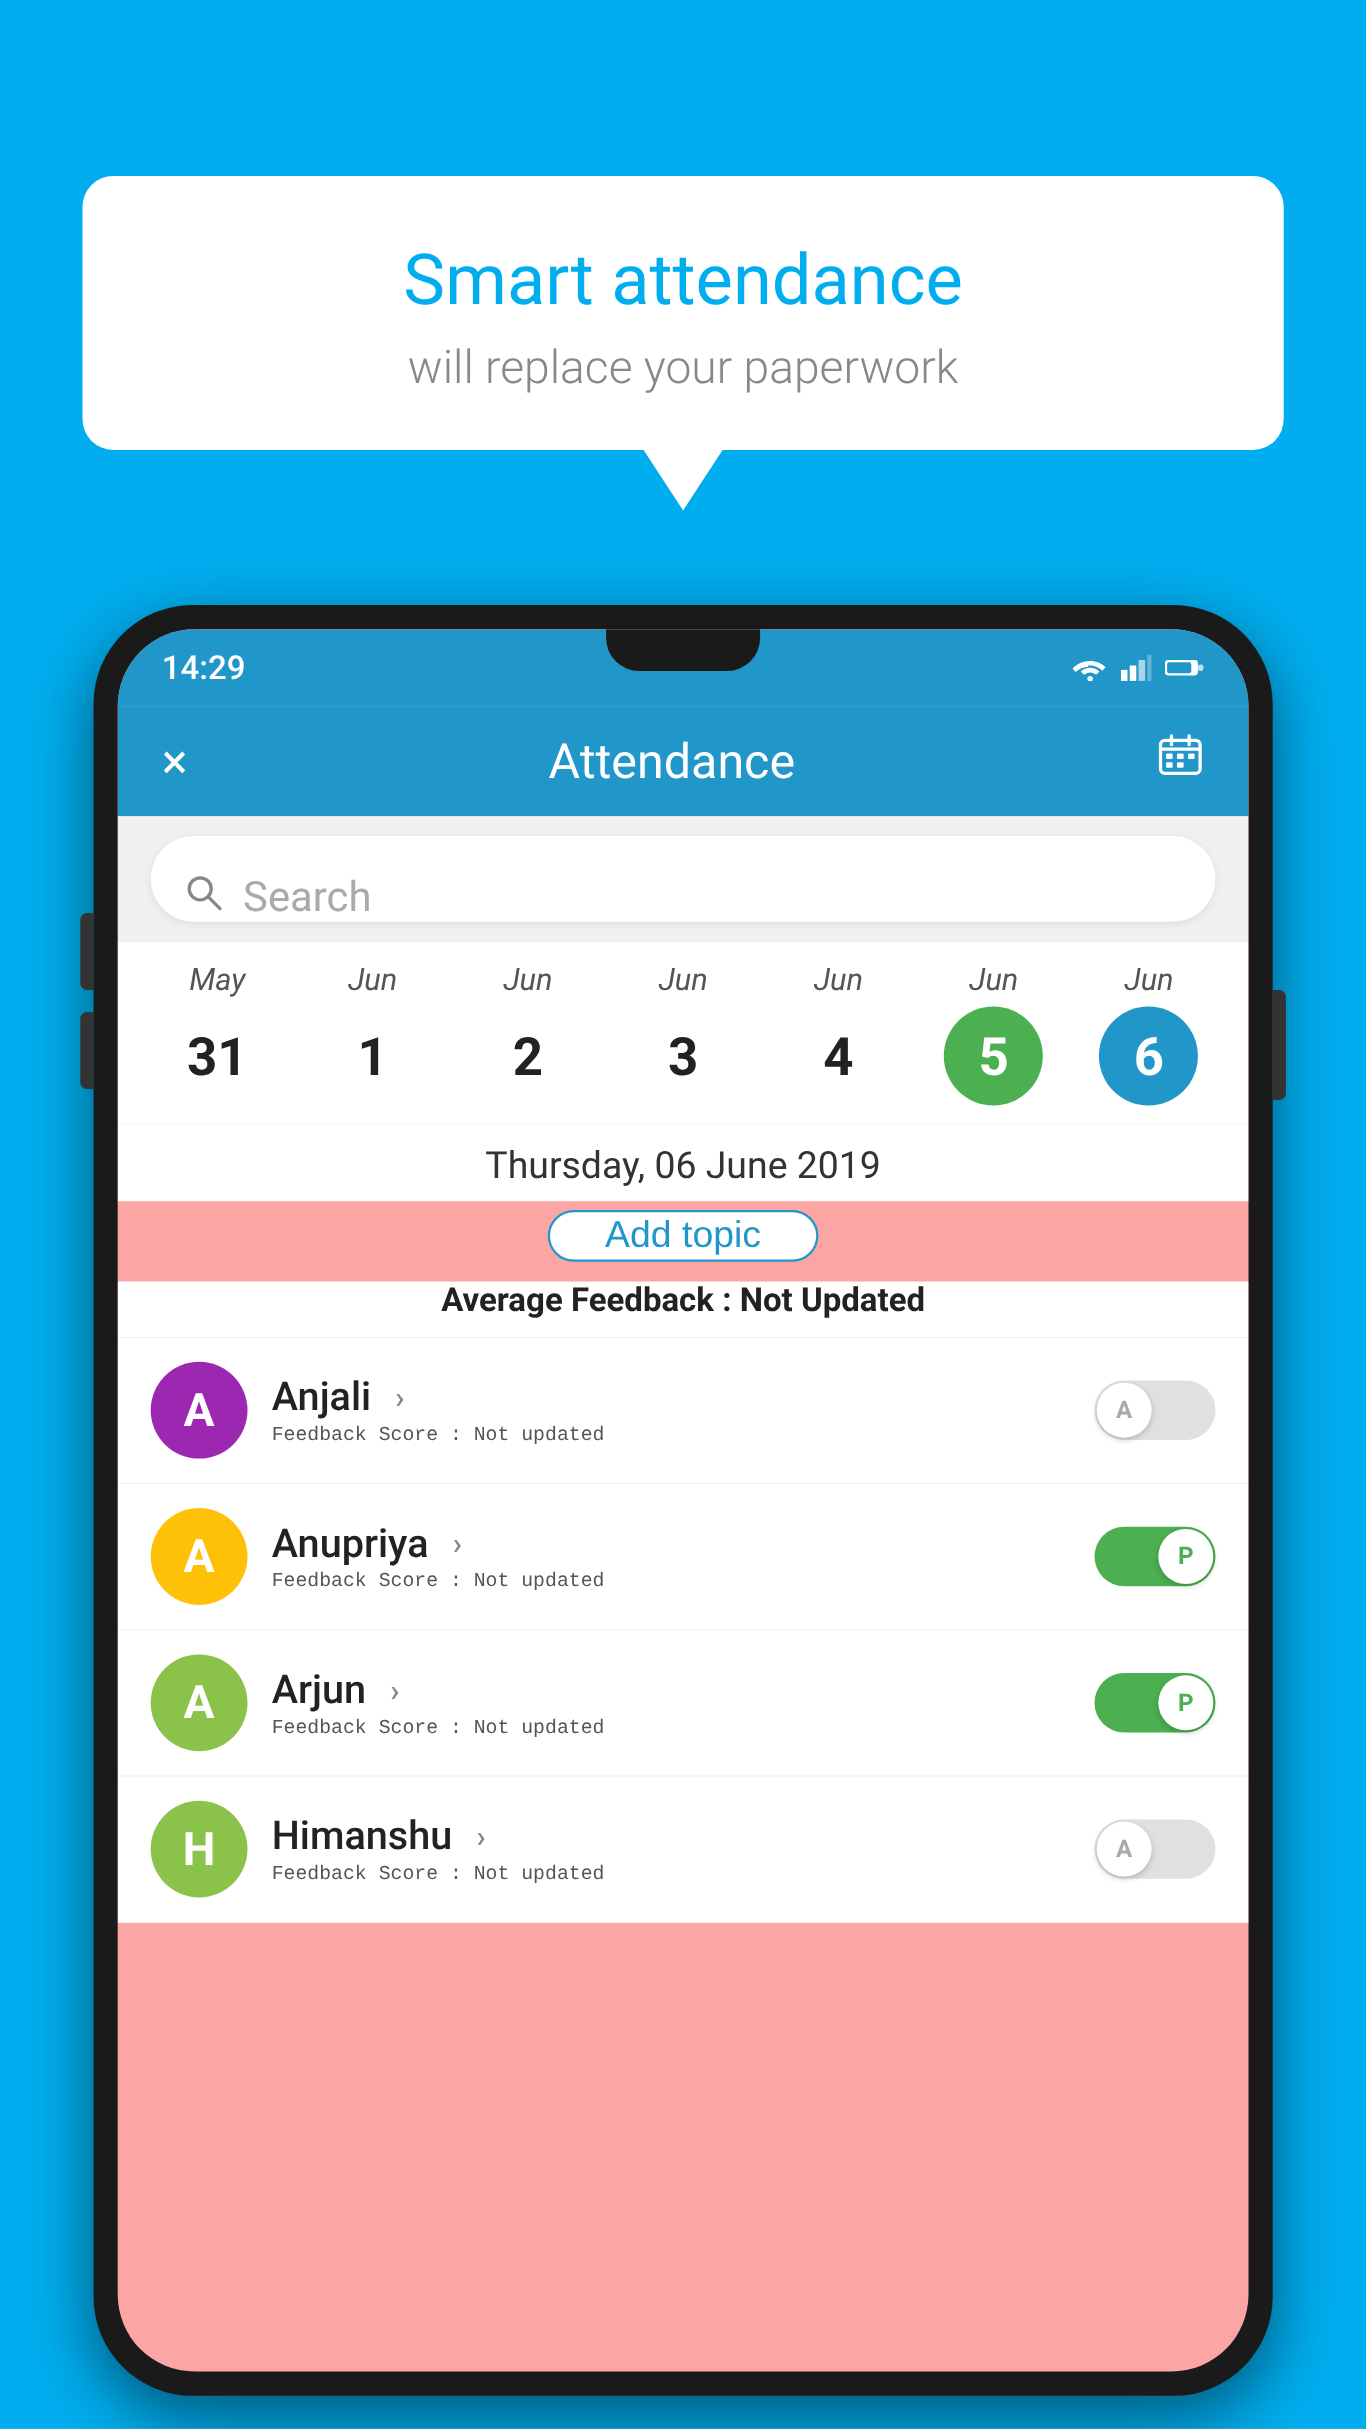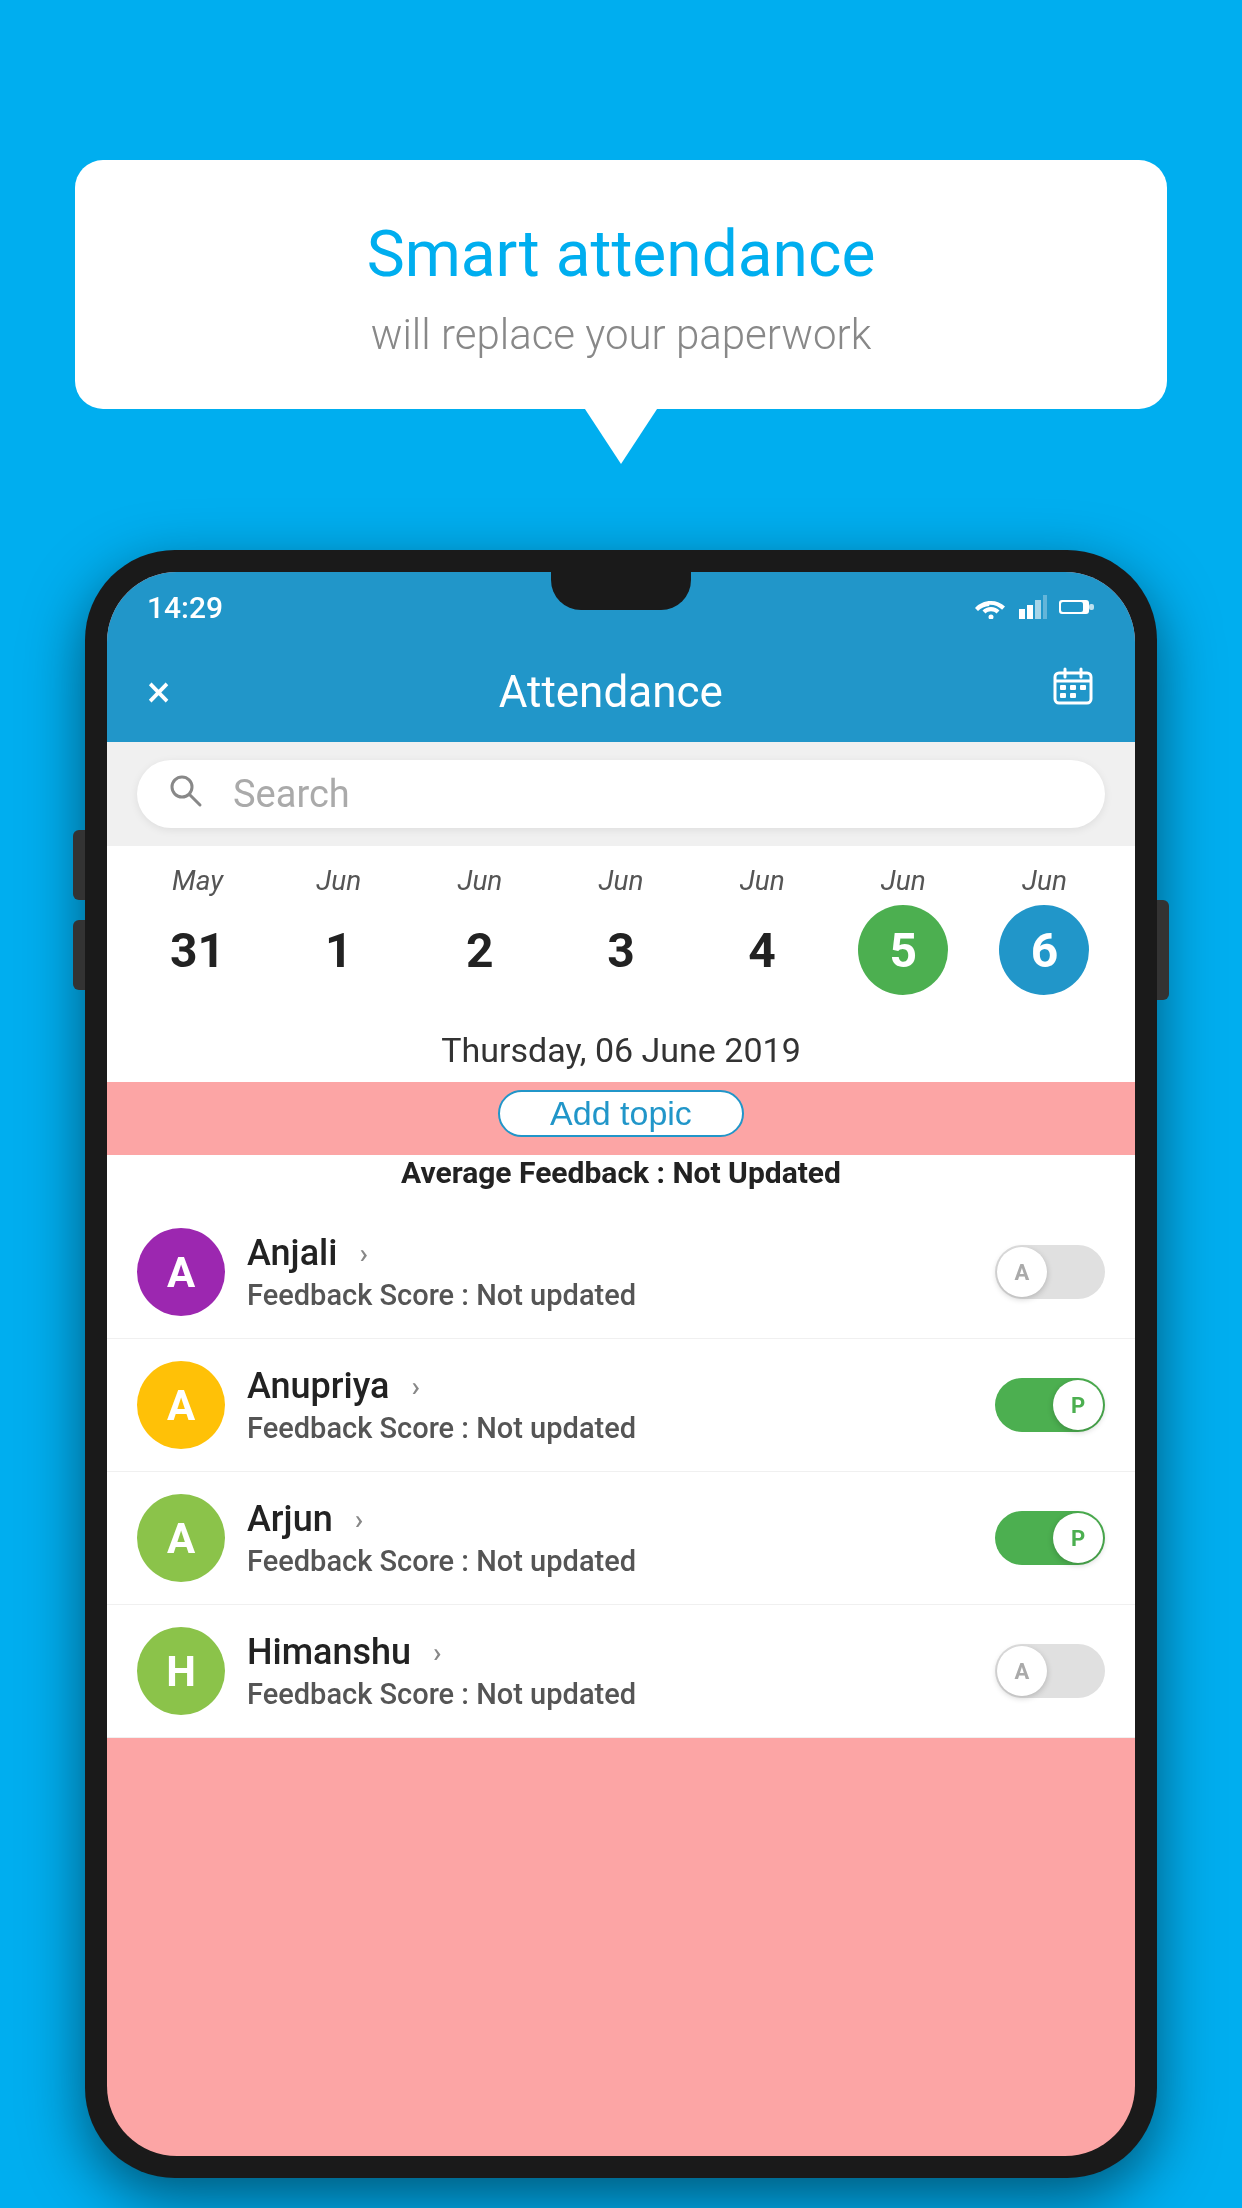--- a/index.html
+++ b/index.html
@@ -129,25 +129,25 @@
     }
 
     
     .search-bar-container {
       background: #f0f0f0;
       padding: 18px 30px;
     }
     .search-bar {
       background: white;
       border-radius: 40px;
-      height: 68px;
-      display: flex;
-      align-items: center;
+      height: 78px;
+      display: flex;
+      align-items: flex-end;
       padding: 0 30px;
-      gap: 30px;
+      gap: 18px;
       box-shadow: 0 2px 8px rgba(0,0,0,0.08);
     }
     .search-icon-wrap {
       color: #888;
       font-size: 36px;
     }
     .search-text {
       color: #aaa;
       font-size: 38px;
     }
@@ -263,23 +263,24 @@
       color: #222;
       display: flex;
       align-items: center;
       gap: 22px;
     }
     .student-name .chevron {
       font-size: 28px;
       color: #888;
     }
     .student-feedback {
-      font-size: 29px;
+      font-size: 18px;
       color: #888;
       margin-top: 4px;
+      font-family: Liberation Mono, monospace;
     }
     .student-feedback span {
       font-weight: 500;
       color: #555;
     }
 
     
     .toggle-wrap {
       flex-shrink: 0;
     }

